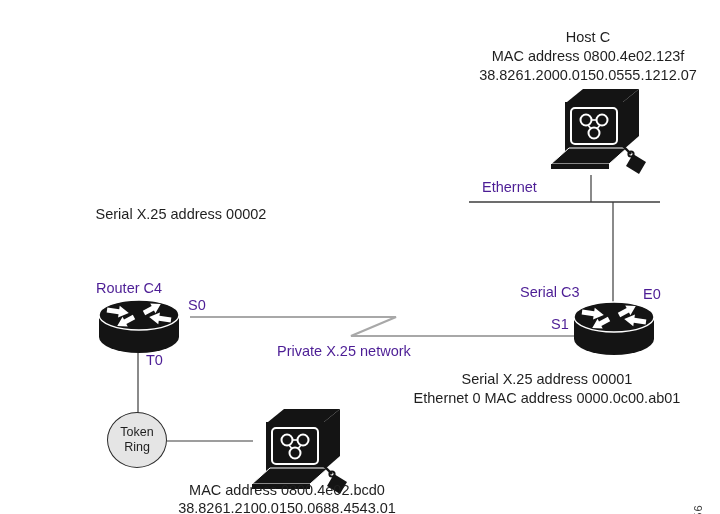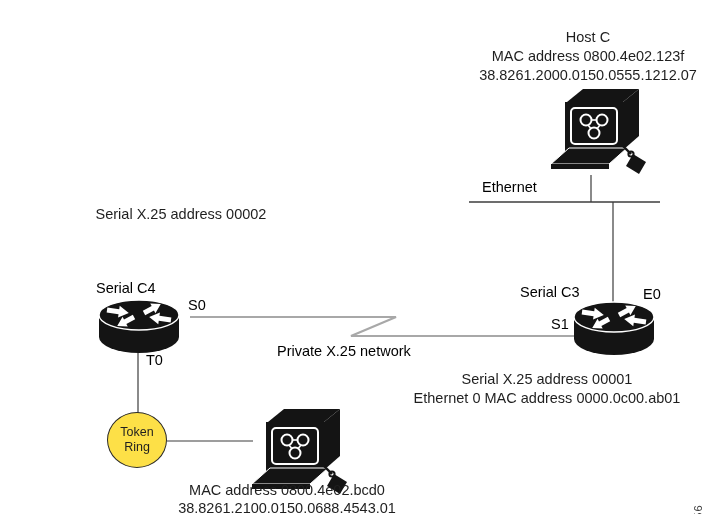--- a/index.html
+++ b/index.html
@@ -1,28 +1,28 @@
 <!DOCTYPE html>
 <html><head>
 <meta charset="utf-8">
 <style>
   html,body{margin:0;padding:0;background:#ffffff;}
   #stage{
     position:relative;width:720px;height:514px;background:#ffffff;overflow:hidden;
     font-family:Liberation Sans, sans-serif;color:#1f1f1f;margin-top:28px;
   }
-  .lbl{position:absolute;font-size:14.5px;line-height:19px;white-space:nowrap;color:#000000;}
+  .lbl{position:absolute;font-size:14.5px;line-height:19px;white-space:nowrap;color:#4c1d95;}
   .block{position:absolute;text-align:center;font-size:14.5px;line-height:19px;color:#1f1f1f;}
   .block div{white-space:nowrap;}
   #lines{position:absolute;left:0;top:0;width:720px;height:514px;}
   .icon{position:absolute;}
   #token-ring{
     position:absolute;left:107px;top:384px;width:60px;height:56px;border:1.3px solid #2b2b2b;
     border-radius:50%;display:flex;flex-direction:column;align-items:center;justify-content:center;
-    font-size:12.5px;line-height:15px;background:#fde047;box-sizing:border-box;text-align:center;
+    font-size:12.5px;line-height:15px;background:#e5e5e5;box-sizing:border-box;text-align:center;
   }
   #figure-number{
     position:absolute;left:692px;top:450px;height:62px;writing-mode:vertical-rl;
     transform:rotate(180deg);font-size:11px;letter-spacing:1px;color:#3d3d3d;
   }
 </style>
 </head>
 <body>
 
 <div id="stage">
@@ -59,21 +59,21 @@
     <circle cx="84" cy="68" r="2.6" fill="none" stroke="#141414" stroke-width="2"></circle>
     <polygon points="86,68 99,76 92,88 79,80" fill="#141414"></polygon>
   </svg>
 
   <div class="lbl" style="left:482px;top:150px;">Ethernet</div>
 
   <div class="block" style="left:8px;top:177px;width:346px;">
     <div>Serial X.25 address 00002</div>
   </div>
 
-  <div class="lbl" style="left:96px;top:251px;">Serial C4</div>
+  <div class="lbl" style="left:96px;top:251px;">Router C4</div>
   <div class="lbl" style="left:188px;top:268px;text-align:right;">S0</div>
   <div class="lbl" style="left:146px;top:323px;">T0</div>
 
   <svg class="icon" style="left:97px;top:271px;" width="84" height="56" viewBox="0 0 84 56">
     <ellipse cx="42" cy="38" rx="40" ry="16" fill="#141414"></ellipse>
     <rect x="2" y="16" width="80" height="22" fill="#141414"></rect>
     <ellipse cx="42" cy="16" rx="40" ry="15" fill="#141414" stroke="#ffffff" stroke-width="1.4"></ellipse>
     <g fill="#ffffff">
       <g transform="translate(10,11) rotate(8)">
           <path d="M0,-2.5 H12 V-6 L22,0 L12,6 V2.5 H0 Z"></path>

